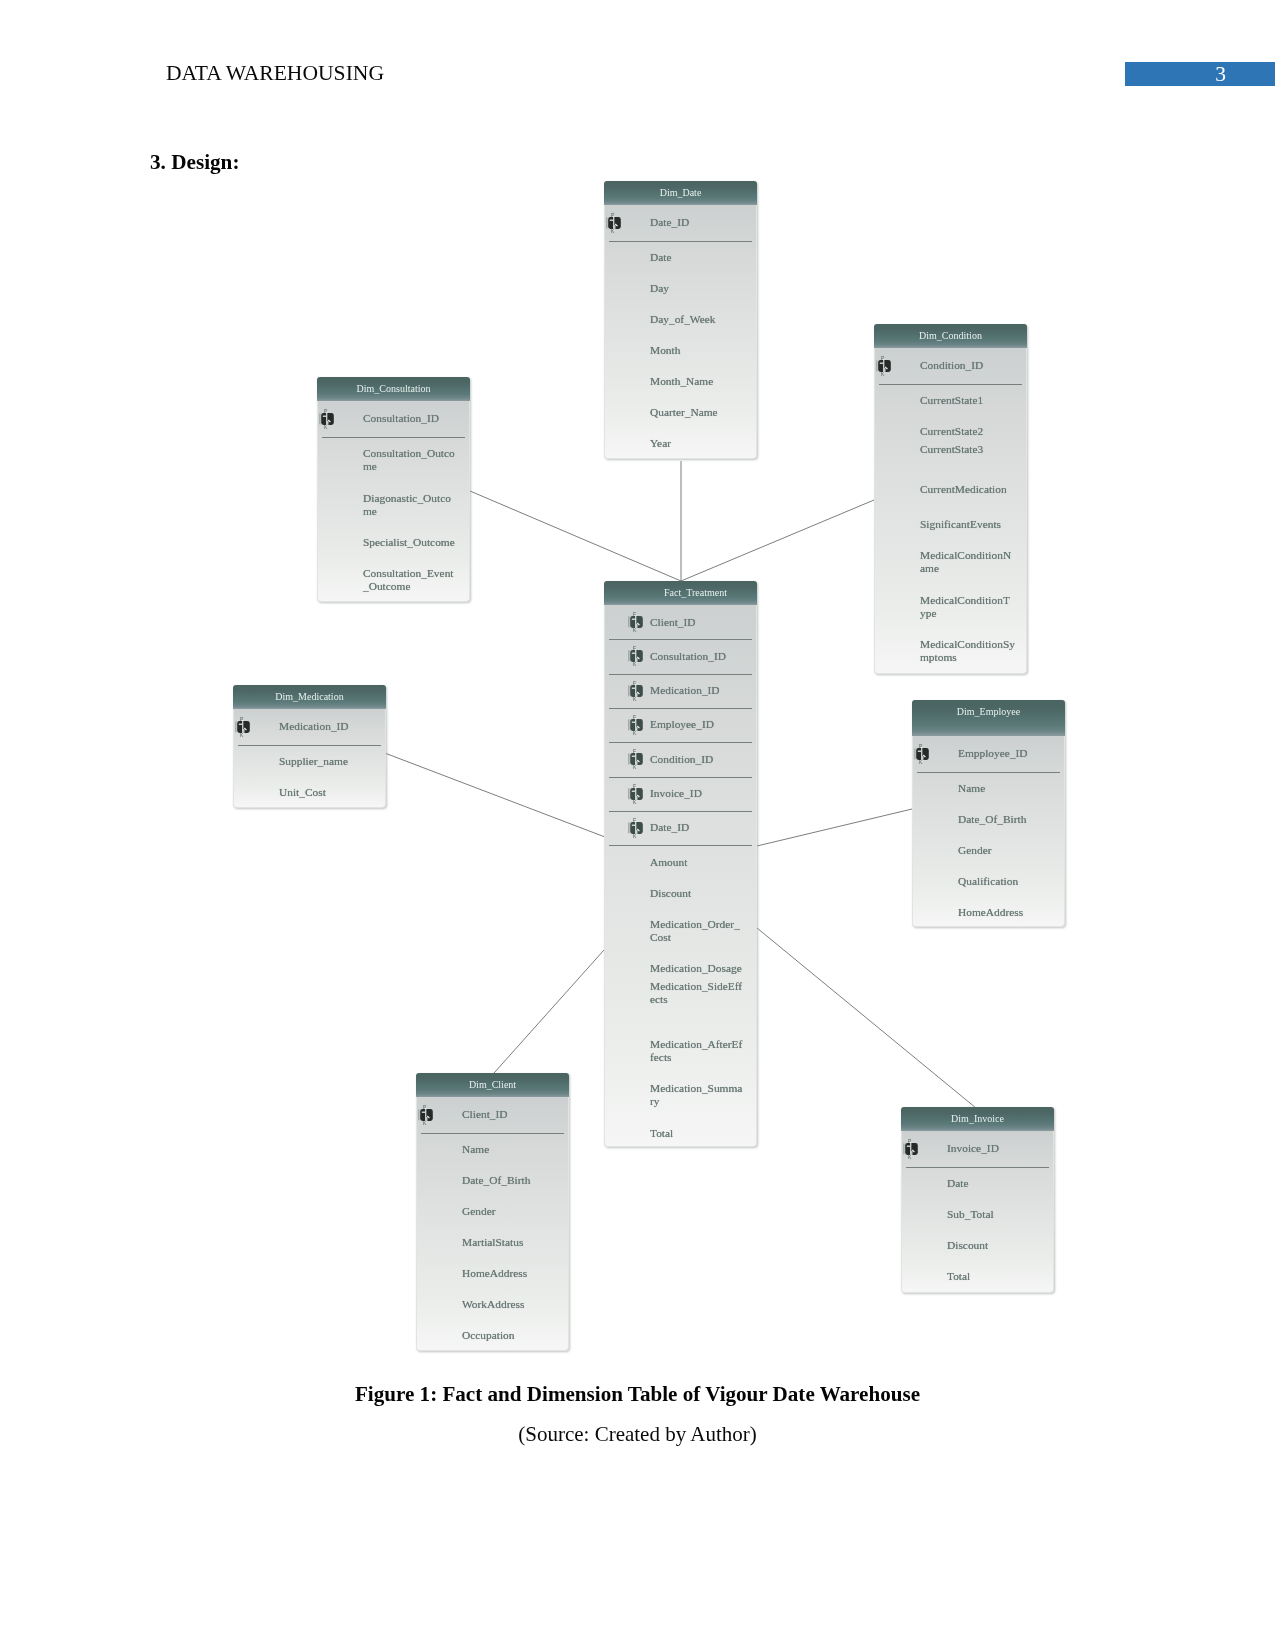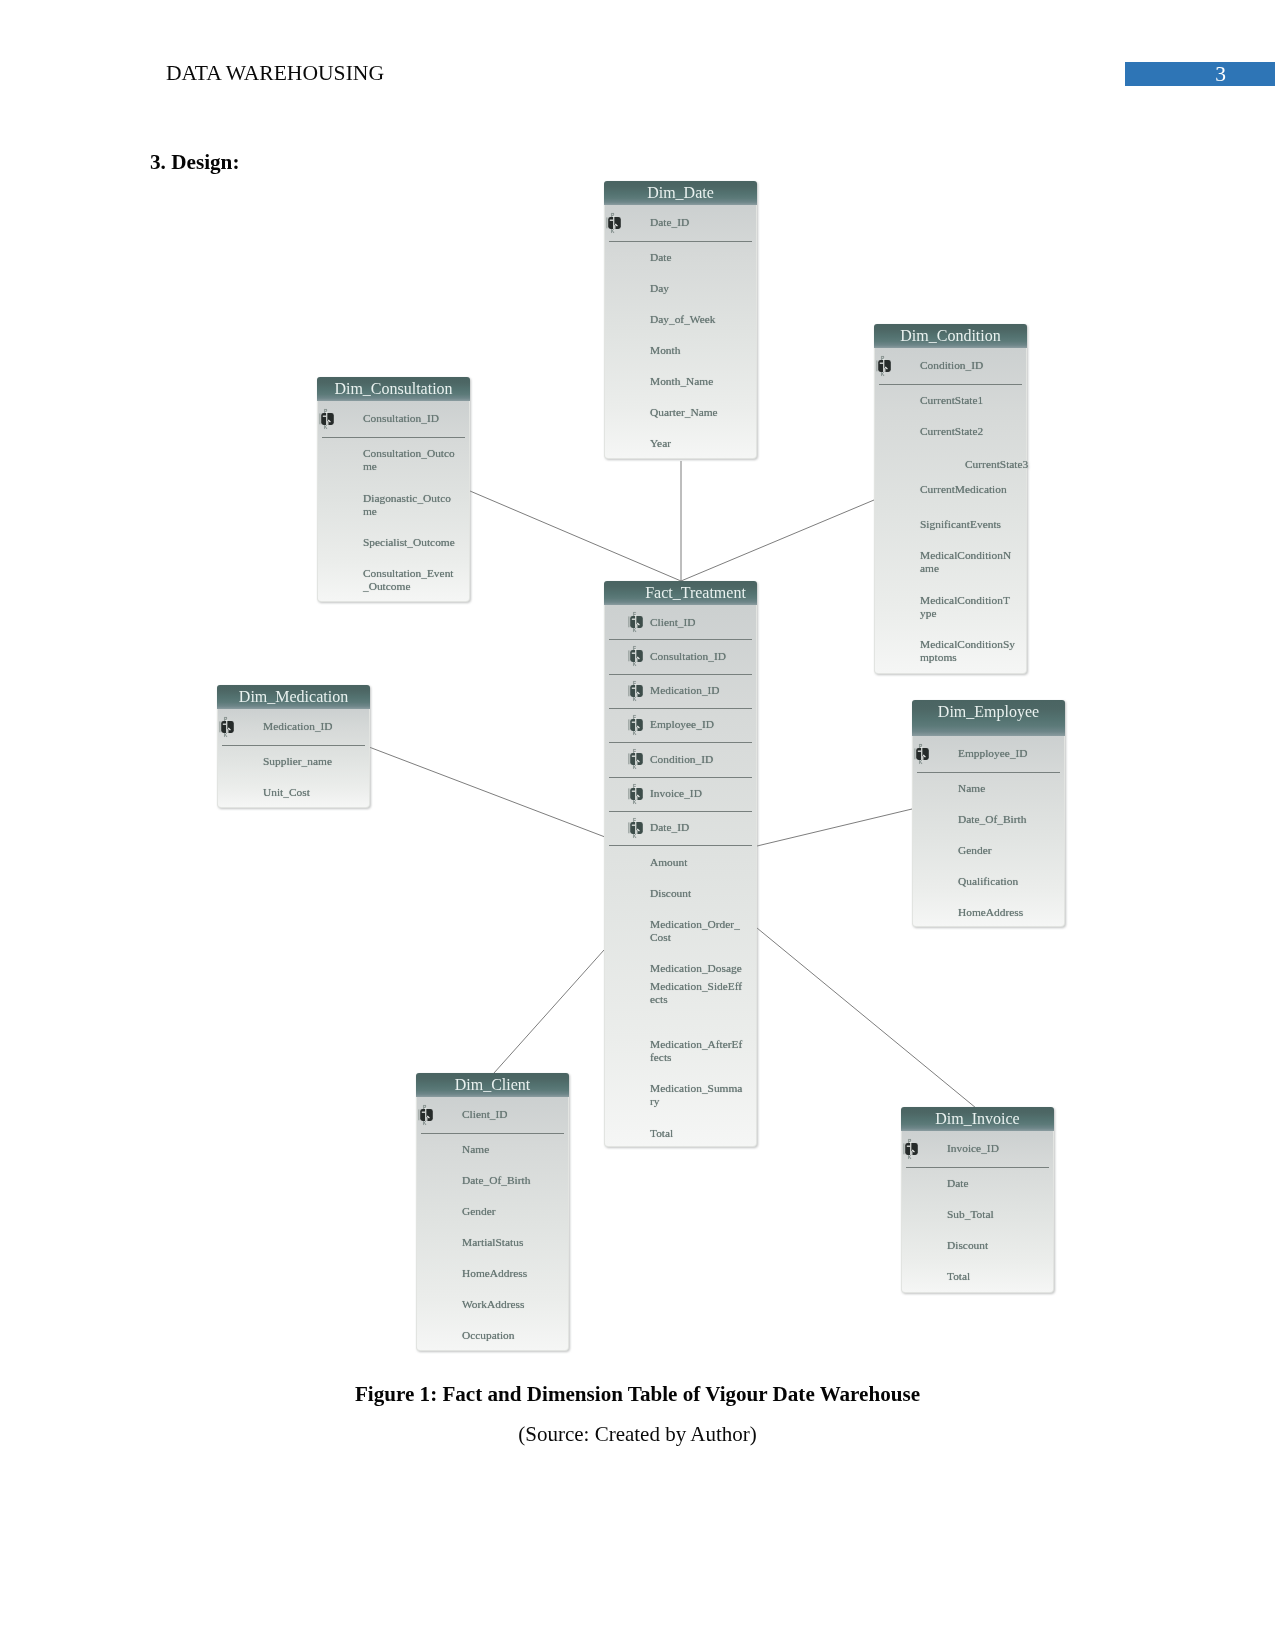--- a/index.html
+++ b/index.html
@@ -13,21 +13,21 @@
   .page-badge .num{position:absolute;left:0;width:191px;top:1px;text-align:center;font-size:21.5px;line-height:22px;color:#ffffff;}
 
   .section-title{position:absolute;left:150px;top:150px;font-size:21.2px;font-weight:bold;color:#050505;}
 
   
   #diagram{position:absolute;left:0;top:0;width:1275px;height:1650px;}
   svg.links{position:absolute;left:0;top:0;width:1275px;height:1650px;overflow:visible;}
 
   .tbl{position:absolute;box-sizing:border-box;
        filter:drop-shadow(1.8px 1.8px 1.3px rgba(150,153,153,0.6));}
-  .tbl .hdr{text-align:center;color:#e9f1ef;font-size:16px;
+  .tbl .hdr{text-align:center;color:#e9f1ef;font-size:10px;
        background:linear-gradient(to bottom,#4a6462 0%,#4d6765 25%,#537270 52%,#5c7a79 72%,#6e8689 88%,#8b9ca0 100%);
        border-radius:3px 3px 0 0;position:relative;}
   .tbl .body{position:relative;box-sizing:border-box;
        background:linear-gradient(to bottom,#ccd0d0 0%,#d6d9d8 20%,#e0e3e1 50%,#ebedeb 80%,#f5f6f5 100%);
        border-radius:0 0 4px 4px;
        border-left:1px solid #e2e4e1;border-right:1px solid #e2e4e1;border-bottom:1px solid #e2e4e1;}
   .tbl .row{position:absolute;left:0;right:0;box-sizing:border-box;color:#687875;font-size:11.4px;
        text-shadow:0 0 0.7px rgba(92,109,106,0.85);}
   .tbl .row .lbl{position:absolute;left:45px;right:2px;}
   .tbl .row .ln{display:block;height:13px;line-height:13px;white-space:pre;}
@@ -142,21 +142,21 @@
             <div class="row" style="top: 35.5px; height: 31px;">
               <span class="lbl" style="top: 10.5px;">
                 <span class="ln">CurrentState1</span>
               </span>
             </div>
             <div class="row" style="top: 66.5px; height: 31px;">
               <span class="lbl" style="top: 10.5px;">
                 <span class="ln">CurrentState2</span>
               </span>
             </div>
-            <div class="row" style="top: 99px; height: 31px; margin-left: 45px;">
+            <div class="row" style="top: 84px; height: 31px;">
               <span class="lbl" style="top: 10.5px;">
                 <span class="ln">CurrentState3</span>
               </span>
             </div>
             <div class="row" style="top: 124px; height: 31px;">
               <span class="lbl" style="top: 10.5px;">
                 <span class="ln">CurrentMedication</span>
               </span>
             </div>
             <div class="row" style="top: 159.5px; height: 31px;">
@@ -221,21 +221,21 @@
               </span>
             </div>
             <div class="row" style="top: 155.7px; height: 44.6px;">
               <span class="lbl" style="top: 10.5px;">
                 <span class="ln">Consultation_Event</span>
                 <span class="ln">_Outcome</span>
               </span>
             </div>
           </div>
         </div>
-        <div class="tbl" style="left: 217px; top: 685px; width: 153px; height: 123px;">
+        <div class="tbl" style="left: 233px; top: 685px; width: 153px; height: 123px;">
           <div class="hdr" style="height: 24px; line-height: 24px;">Dim_Medication</div>
           <div class="body" style="height: 99px;">
             <div class="row" style="top: 0px; height: 35.5px;">
               <span class="keyicon" style="left: 0.8px; top: 6.75px;"><svg viewBox="0 0 26 22" width="26" height="22">
                   <rect x="2.2" y="5.1" width="12.6" height="11.8" rx="2.4" fill="#262b2a"></rect>
                   <rect x="0.2" y="5.4" width="1.3" height="10.9" fill="#a0a8a5"></rect>
                   <rect x="7.2" y="3.4" width="1.1" height="15.2" fill="#f1f3f1"></rect>
                   <rect x="3.8" y="7.6" width="3.4" height="1.2" fill="#f1f3f1"></rect>
                   <rect x="8.3" y="13.1" width="1.1" height="3.8" fill="#f1f3f1"></rect>
                   <rect x="8.8" y="12.6" width="3.0" height="1.2" fill="#f1f3f1" transform="rotate(44 10.5 13.2)"></rect>

